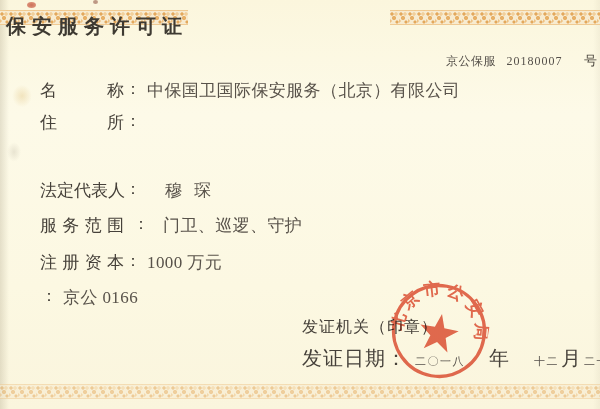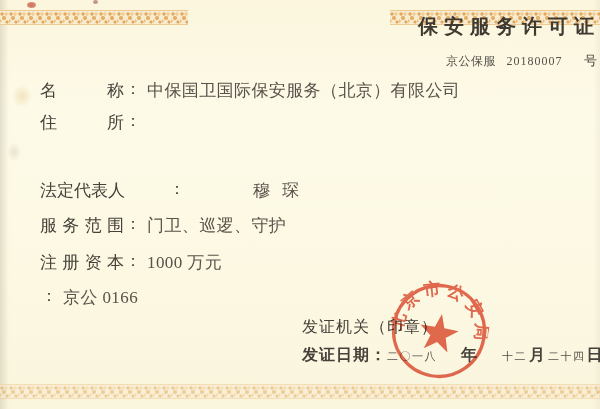--- a/index.html
+++ b/index.html
@@ -31,58 +31,58 @@
   }
   .band-top-left{left:0;top:10px;width:188px;}
   .band-top-right{left:390px;top:10px;width:210px;}
   .band-bottom{left:0;top:384px;width:600px;opacity:.55;}
   .speck{position:absolute;border-radius:50%;}
   .speck-1{left:27px;top:2px;width:9px;height:6px;background:radial-gradient(#c05038,#d4765e 70%,rgba(212,118,94,0));opacity:.8;}
   .speck-2{left:93px;top:0;width:5px;height:4px;background:#8a4a3a;opacity:.55;}
 
   .title{
     position:absolute;left:0;top:13px;width:600px;margin:0;
-    text-align:right;
+    text-align:left;
     font-size:20px;font-weight:600;letter-spacing:6px;text-indent:6px;
     color:#3e3a32;
   }
   .license-line{
     position:absolute;left:446px;top:52px;
     font-size:12px;color:#55504a;letter-spacing:.5px;white-space:nowrap;
   }
   .license-line .lic-num{margin-left:7px;letter-spacing:1px;font-family:"Liberation Serif","DejaVu Serif",serif;}
   .license-line .lic-unit{margin-left:18px;font-size:13px;color:#46413a;}
 
   .row{position:absolute;left:40px;display:flex;align-items:flex-start;white-space:nowrap;}
   .row-label{
     display:inline-block;width:84px;
     font-size:17px;font-weight:500;color:#46413a;
     text-align:justify;text-align-last:justify;
   }
   .row-colon{font-size:16px;color:#46413a;margin-left:1px;}
   .row-value{font-size:17px;color:#58524a;margin-left:6px;letter-spacing:.4px;}
   .row-0{top:79px;}
   .row-1{top:111px;}
-  .row-2{top:179px;gap:44px;}
-  .row-3{top:214px;}
+  .row-2{top:179px;}
+  .row-3{top:214px;gap:8px;}
   .row-4{top:251px;}
   .row-5{top:286px;}
   .row-2 .row-value{margin-left:24px;letter-spacing:4px;}
 
   .issuer{
     position:absolute;left:302px;top:317px;
     font-size:16px;color:#46413a;letter-spacing:1px;white-space:nowrap;
   }
   .date-line{
     position:absolute;left:302px;top:345px;
     display:flex;align-items:baseline;white-space:nowrap;color:#46413a;
   }
-  .date-line .big{font-size:16px;letter-spacing:1px;font-weight:bold;}
+  .date-line .big{font-size:20px;letter-spacing:1px;}
   .date-line .small{font-size:11px;color:#55504a;letter-spacing:1.5px;}
-  .date-line .year-val{margin-right:24px;}
+  .date-line .year-val{margin-left:8px;margin-right:24px;}
   .date-line .month-val{margin-left:24px;margin-right:2px;}
   .date-line .day-val{margin-left:2px;margin-right:1px;}
 
   .seal{
     position:absolute;left:390px;top:282px;width:98px;height:98px;
     transform:rotate(10deg);
     opacity:.82;mix-blend-mode:multiply;
   }
 </style>
 </head>

